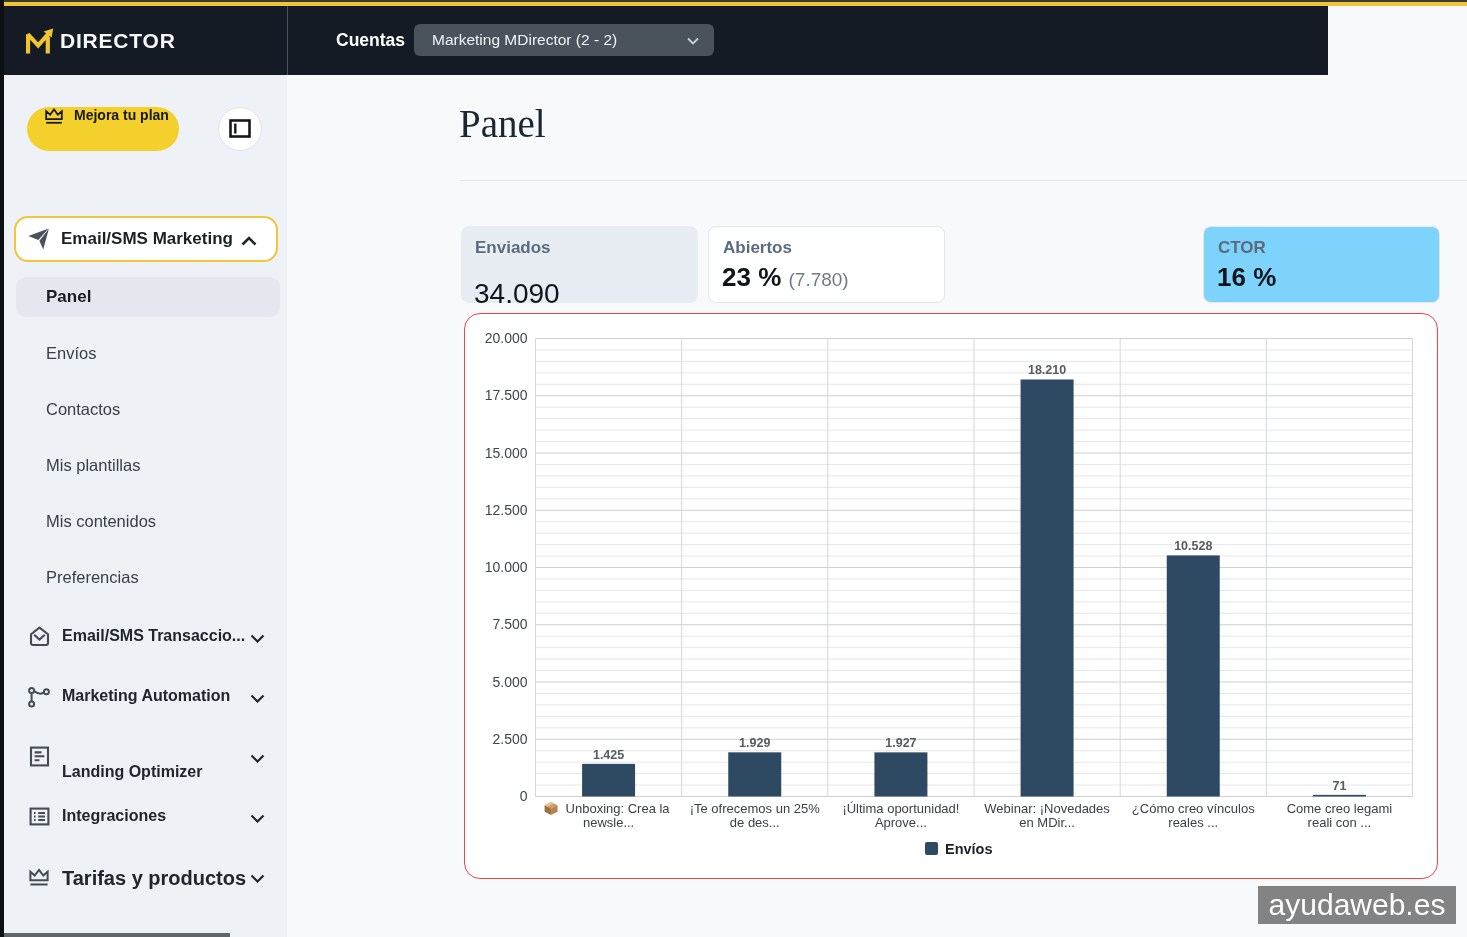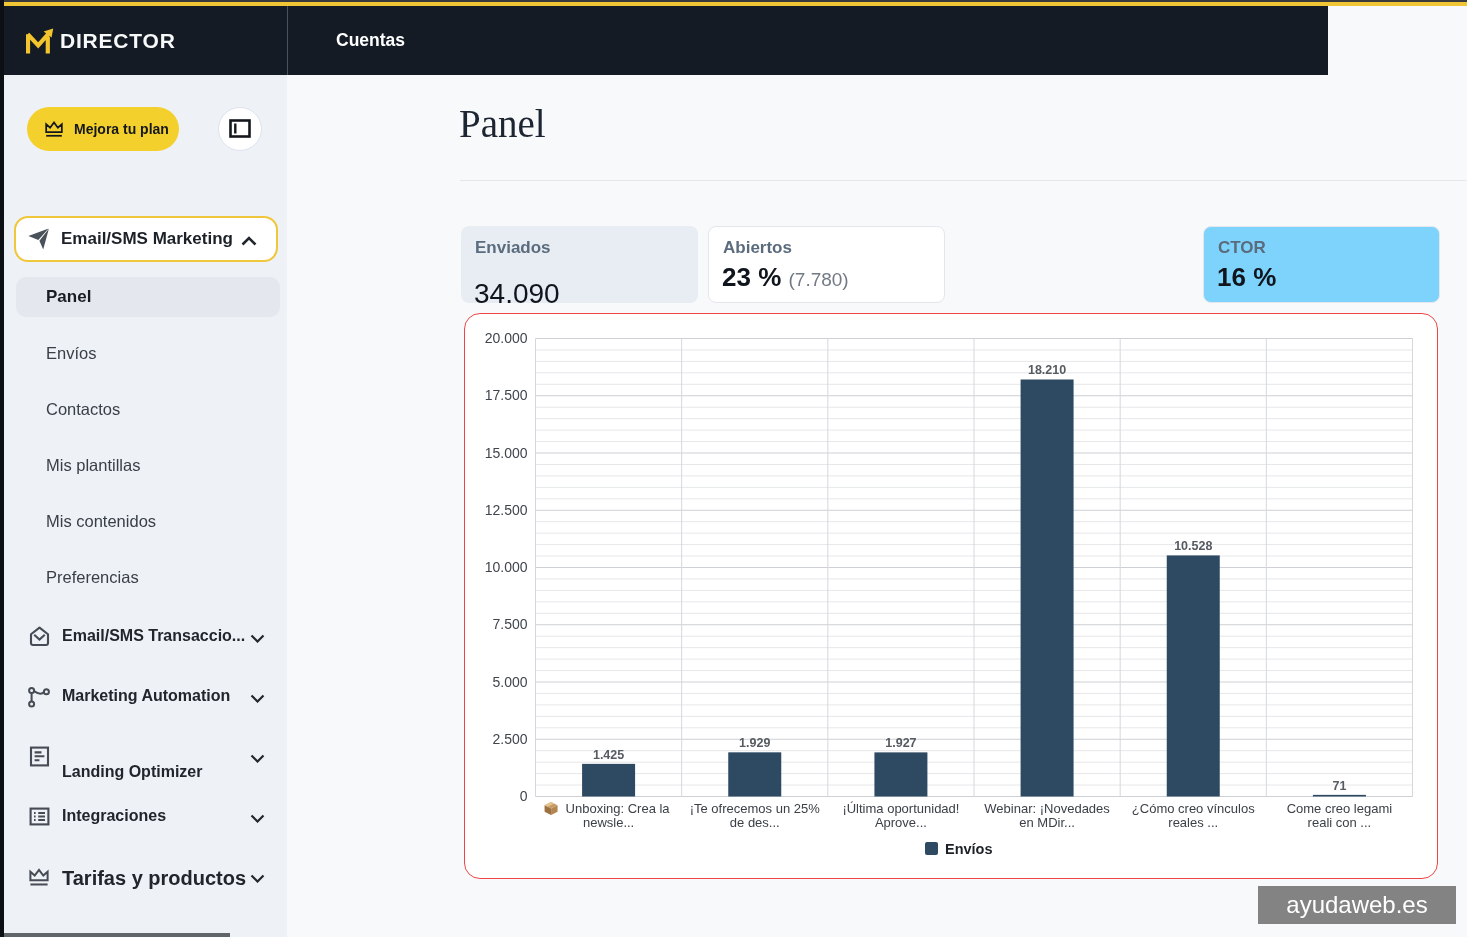--- a/index.html
+++ b/index.html
@@ -24,25 +24,31 @@
       <path d="M2 25.6 L2 6.3 M1.7 6.1 L12.2 17.4 L24.6 3.4 M21.8 25.6 L21.8 8.6" fill="none" stroke="#f2c52e" stroke-width="4.2"></path>
       <polygon points="17.6,3.4 27.2,0.4 25.6,9.6" fill="#f2c52e"></polygon>
     </svg>
   </div>
   <div class="abs" style="left:56px;top:24.5px;color:#f7f8f8;font-size:21px;font-weight:bold;letter-spacing:0.8px;line-height:1;">DIRECTOR</div>
 
   <div class="abs" style="left:332px;top:0;height:69px;display:flex;align-items:center;">
     <span style="color:#fff;font-size:17.5px;font-weight:bold;">Cuentas</span>
   </div>
 
+  <div class="abs" style="left:410px;top:18.5px;width:300px;height:32px;background:#4a525c;border-radius:6px;display:flex;align-items:center;">
+    <span style="color:#f2f4f6;font-size:15.5px;margin-left:18px;">Marketing MDirector (2 - 2)</span>
+    <svg width="12" height="8" viewBox="0 0 12 8" style="position:absolute;right:15px;top:13px;">
+      <path d="M1 1.5 L6 6.5 L11 1.5" fill="none" stroke="#cdd2d8" stroke-width="1.8"></path>
+    </svg>
+  </div>
 </div>
 
 <div class="abs" style="left:4px;top:74.5px;width:283px;height:862.5px;background:#eef1f5;">
 
-  <div class="abs" style="left:23px;top:32px;width:152px;height:44px;background:#f4d02c;border-radius:22px;display:flex;align-items:center;">
+  <div class="abs" style="left:23px;top:32px;width:152px;height:44px;background:#f4d02c;border-radius:22px;display:flex;align-items:flex-start;">
     <svg width="20" height="18" viewBox="0 0 23 20" style="margin-left:17px;flex:none;">
       <path d="M2.5 13.5 L2.5 4.5 L7 8.5 L11.5 2.5 L16 8.5 L20.5 4.5 L20.5 13.5 Z" fill="none" stroke="#14181d" stroke-width="2"></path>
       <path d="M2.5 17.8 L20.5 17.8" stroke="#14181d" stroke-width="2"></path>
     </svg>
     <span style="font-size:14px;font-weight:bold;color:#14181d;margin-left:10px;white-space:nowrap;">Mejora tu plan</span>
   </div>
 
   <div class="abs" style="left:214px;top:32px;width:44px;height:44px;background:#fff;border:1.5px solid #dde3ec;border-radius:50%;display:flex;align-items:center;justify-content:center;">
     <svg width="22" height="19" viewBox="0 0 22 19">
       <rect x="1.5" y="1.5" width="19" height="16" fill="none" stroke="#14181d" stroke-width="2.6"></rect>
@@ -237,14 +243,14 @@
           <polygon points="13,3.2 6.5,6.4 6.5,13 13,9.8" fill="#b5854f"></polygon>
           <polygon points="6.5,0 9.8,1.6 3.2,4.8 0,3.2" fill="#e3c38e"></polygon>
         </g>
         <rect x="460" y="528" width="13" height="13" rx="2" fill="#2e4a63"></rect>
         <text x="480" y="540" font-size="14.5" font-weight="bold" fill="#1d2127">Envíos</text>
       </svg>
   </div>
 </div>
 
 <div class="abs" style="left:1258px;top:886px;width:198px;height:38px;background:#838383;display:flex;align-items:center;justify-content:center;">
-  <span style="color:#fff;font-size:24px;">ayudaweb.es</span>
+  <span style="color:#fff;font-size:30px;">ayudaweb.es</span>
 </div>
 
 </body></html>

